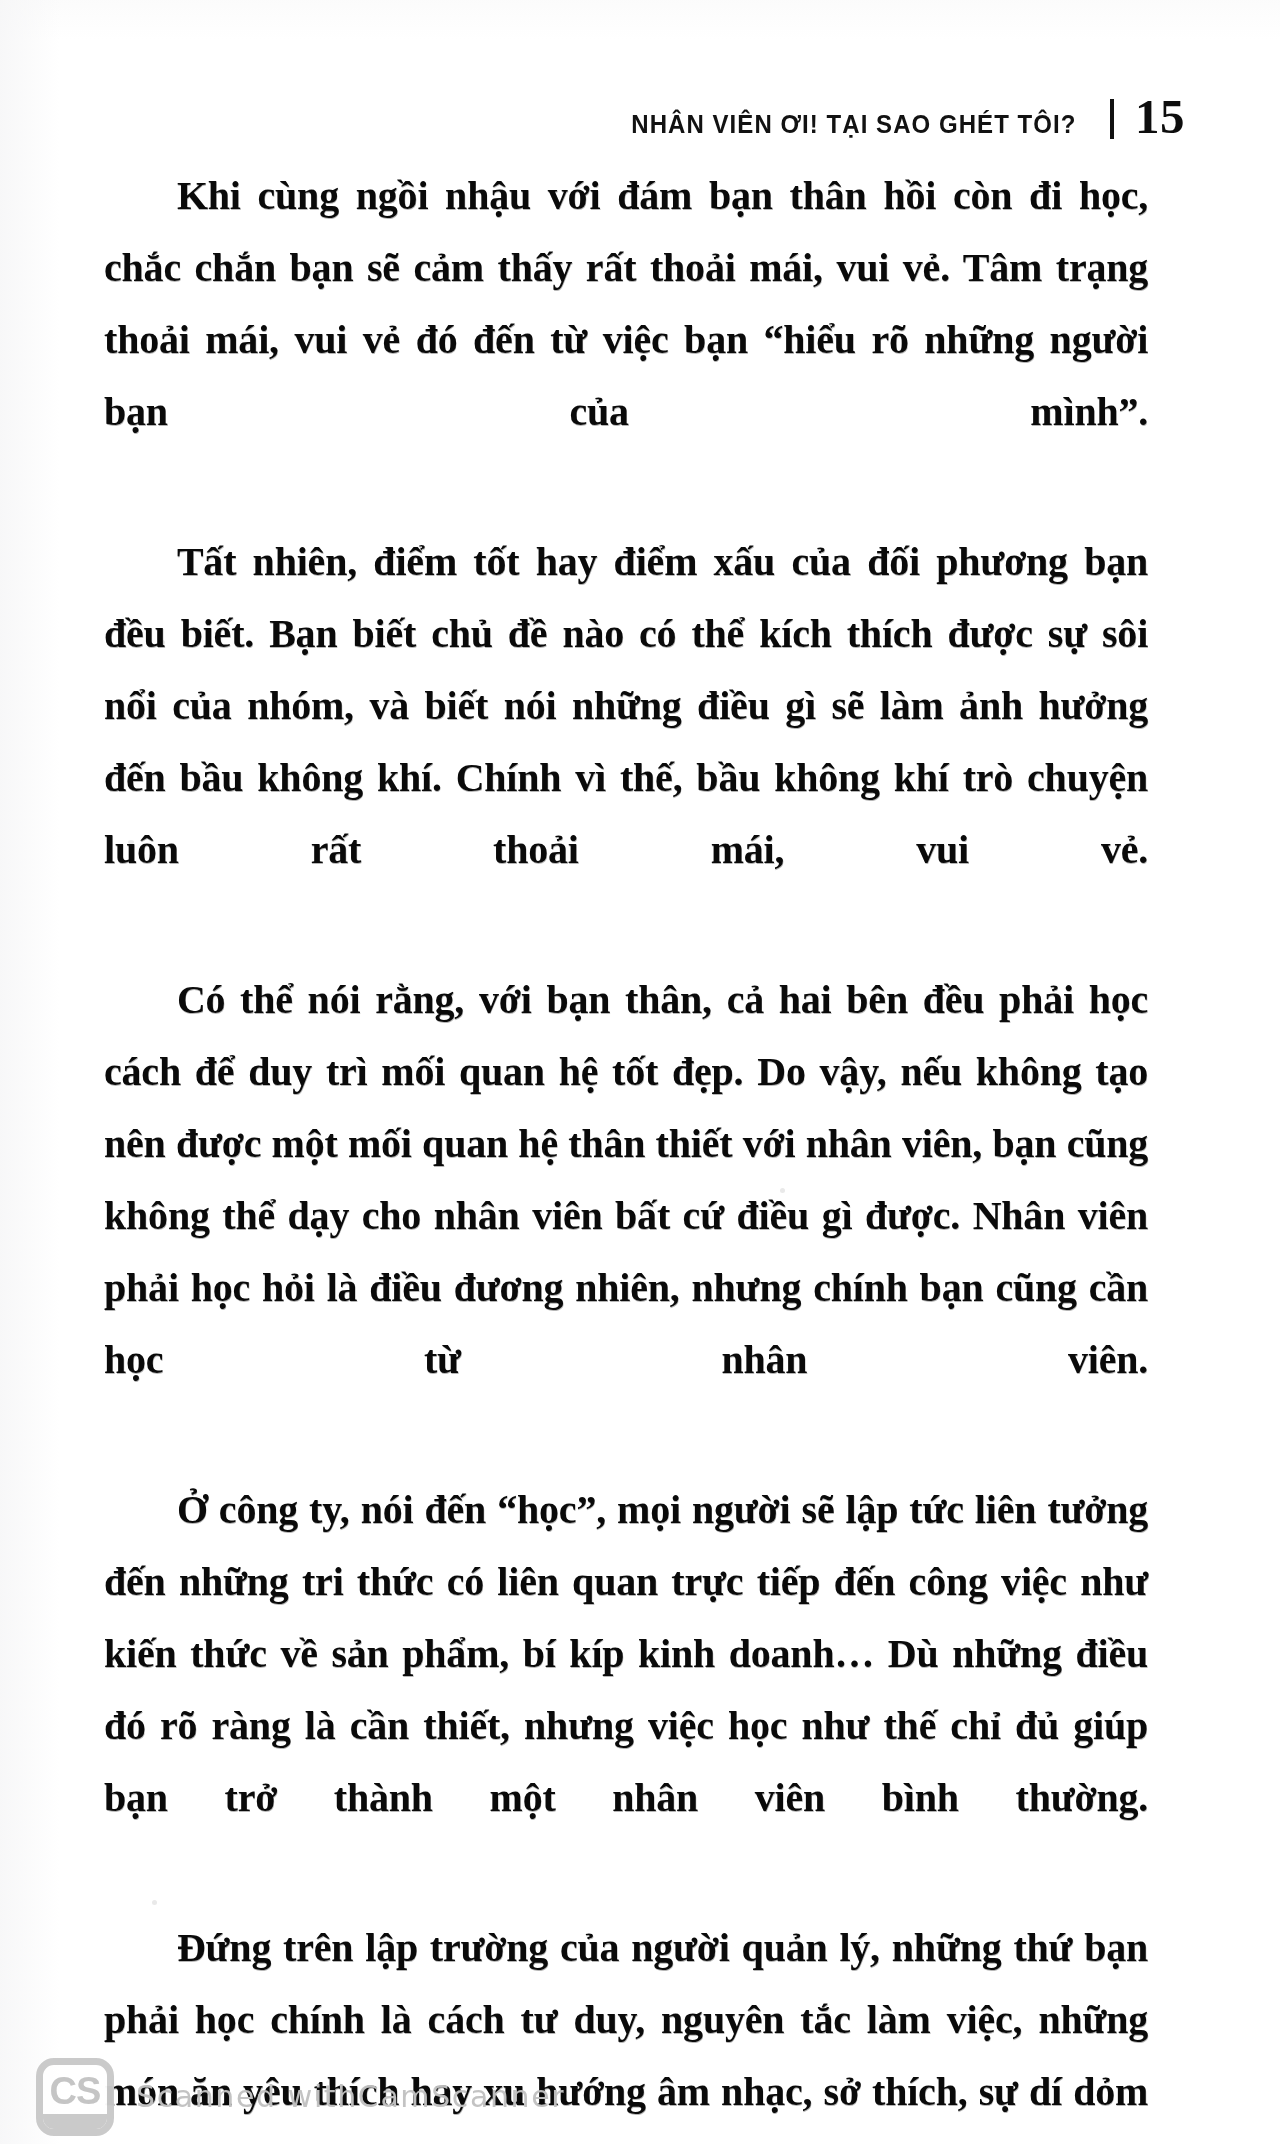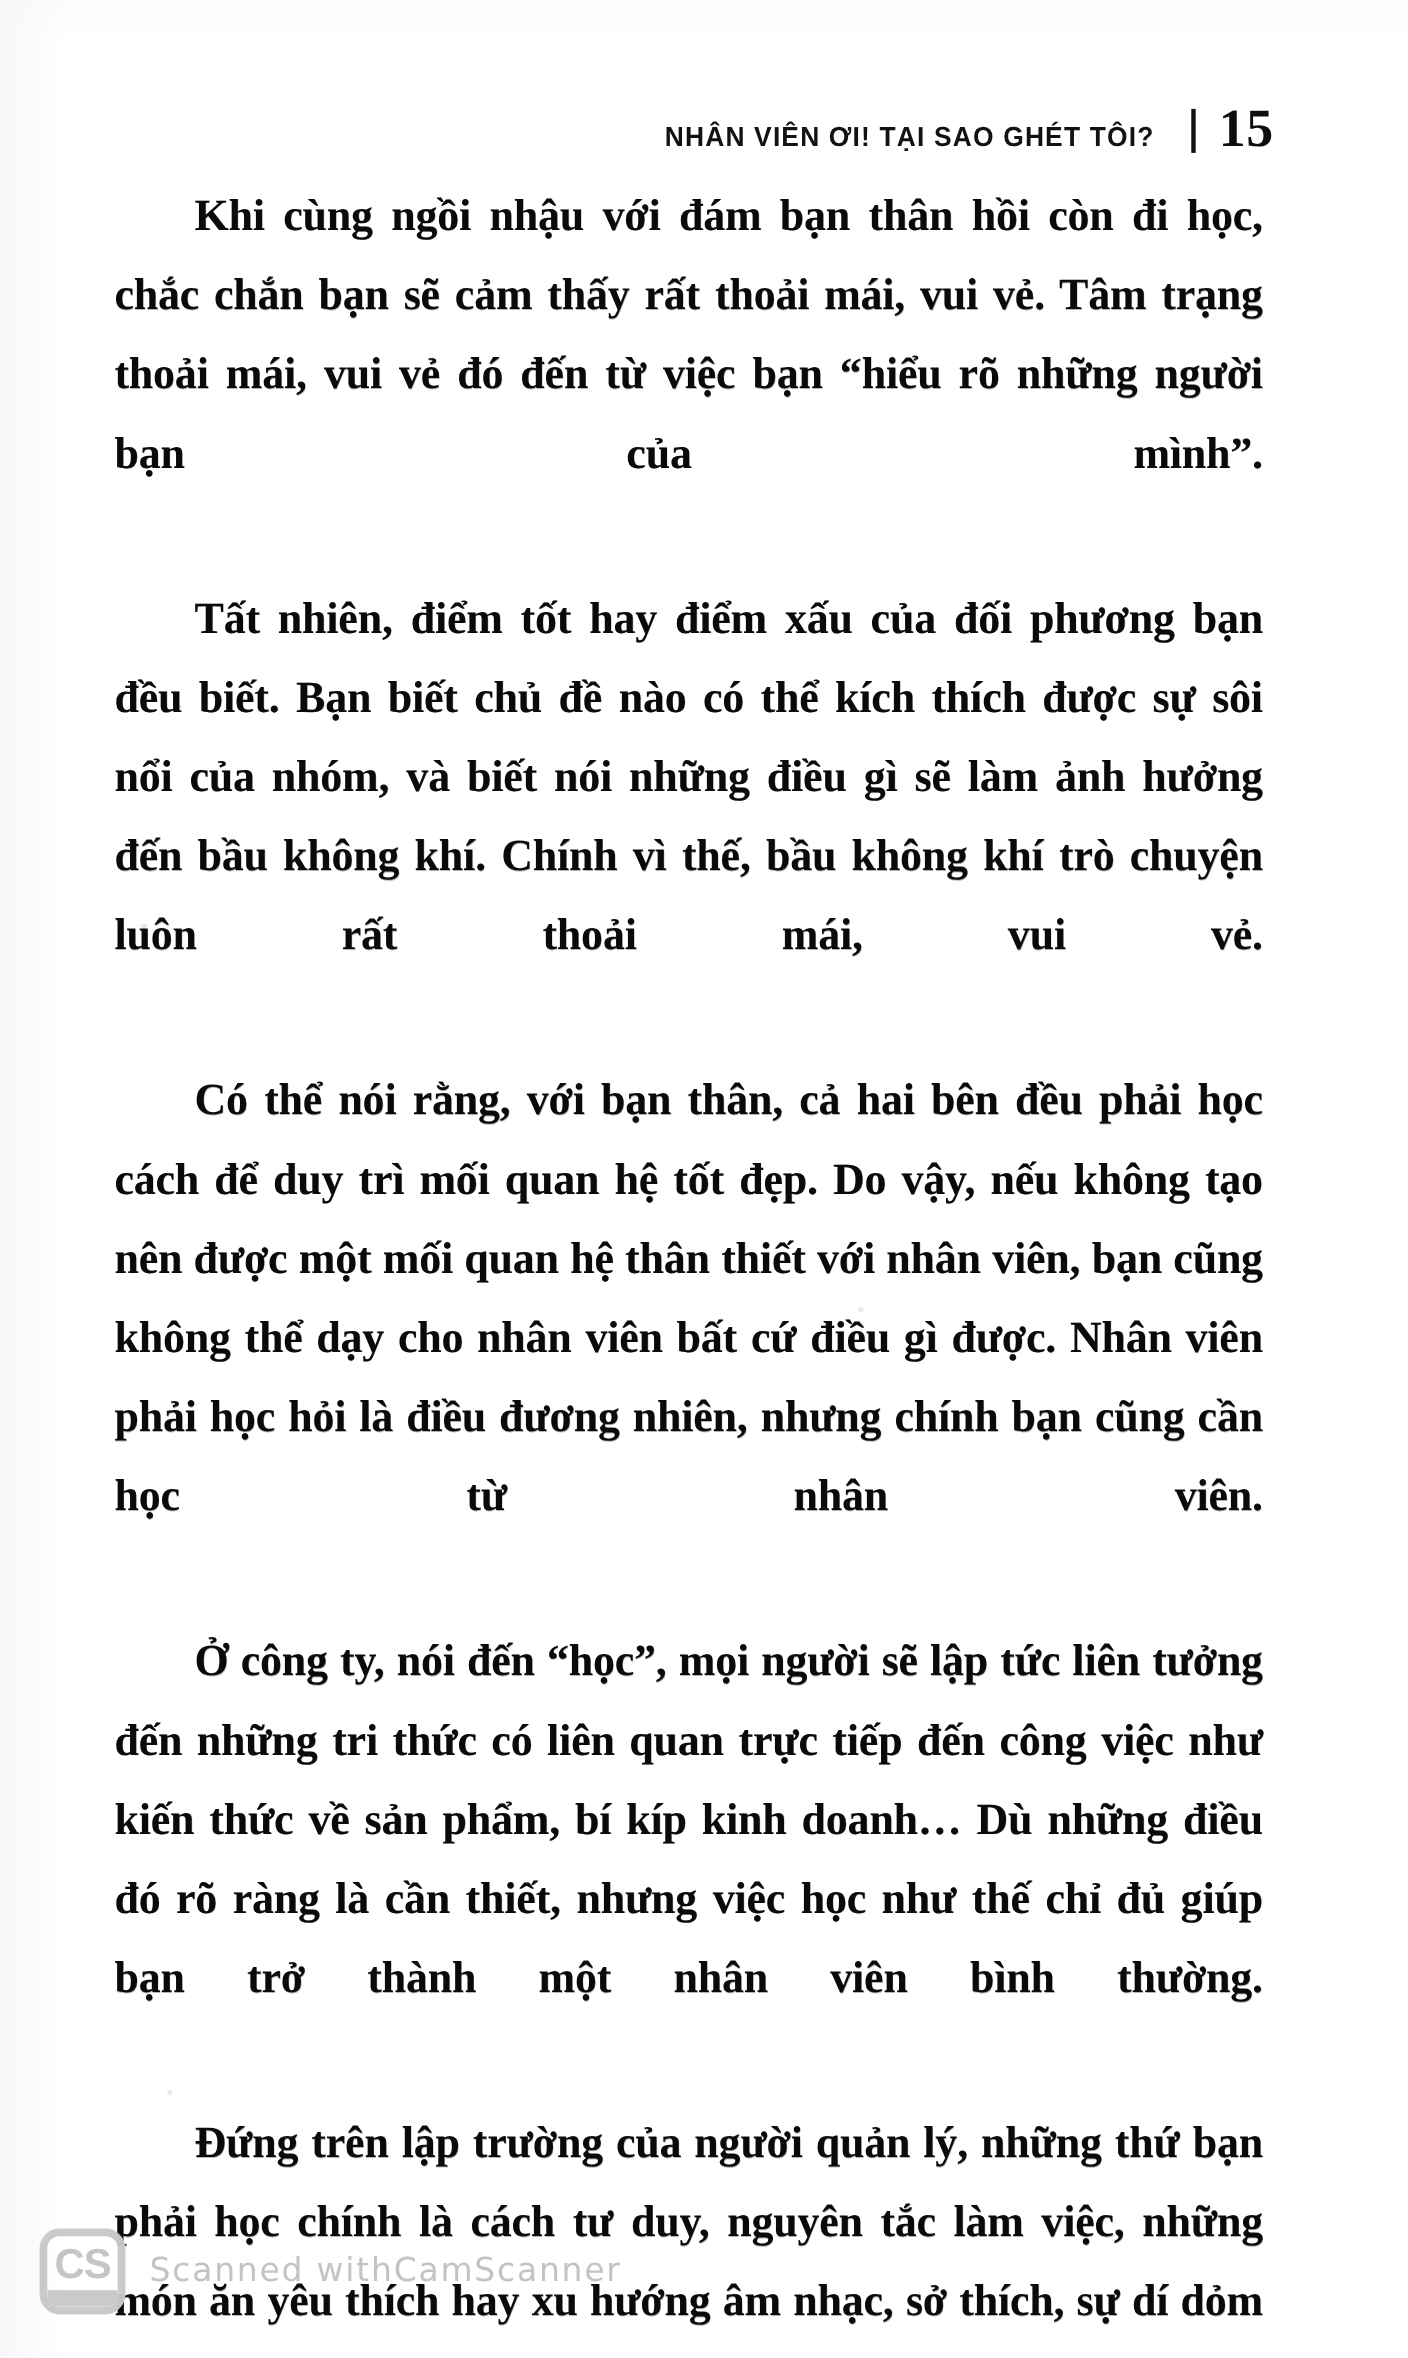--- a/index.html
+++ b/index.html
@@ -20,21 +20,21 @@
     background-image:
       linear-gradient(to right, rgba(246,246,247,0.85) 0px, rgba(255,255,255,0) 60px),
       linear-gradient(to bottom, rgba(250,250,250,0.7) 0px, rgba(255,255,255,0) 40px);
   }
 
   
   .running-head {
     position: absolute;
     top: 92px;
     left: 120px;
-    right: 122px;
+    right: 95px;
     height: 46px;
     display: flex;
     align-items: baseline;
     justify-content: flex-end;
     gap: 0;
   }
 
   .rh-title {
     font-family: "Liberation Sans", "DejaVu Sans", sans-serif;
     font-weight: 700;
@@ -99,21 +99,21 @@
   .para::after {
     content: "";
     display: inline-block;
     width: 100%;
   }
 
   
   .watermark {
     position: absolute;
     left: 36px;
-    bottom: 40px;
+    bottom: 8px;
     display: flex;
     align-items: center;
     gap: 22px;
     opacity: 0.97;
   }
 
   .cs-logo {
     width: 78px;
     height: 78px;
     border: 7px solid #c9c9c9;

